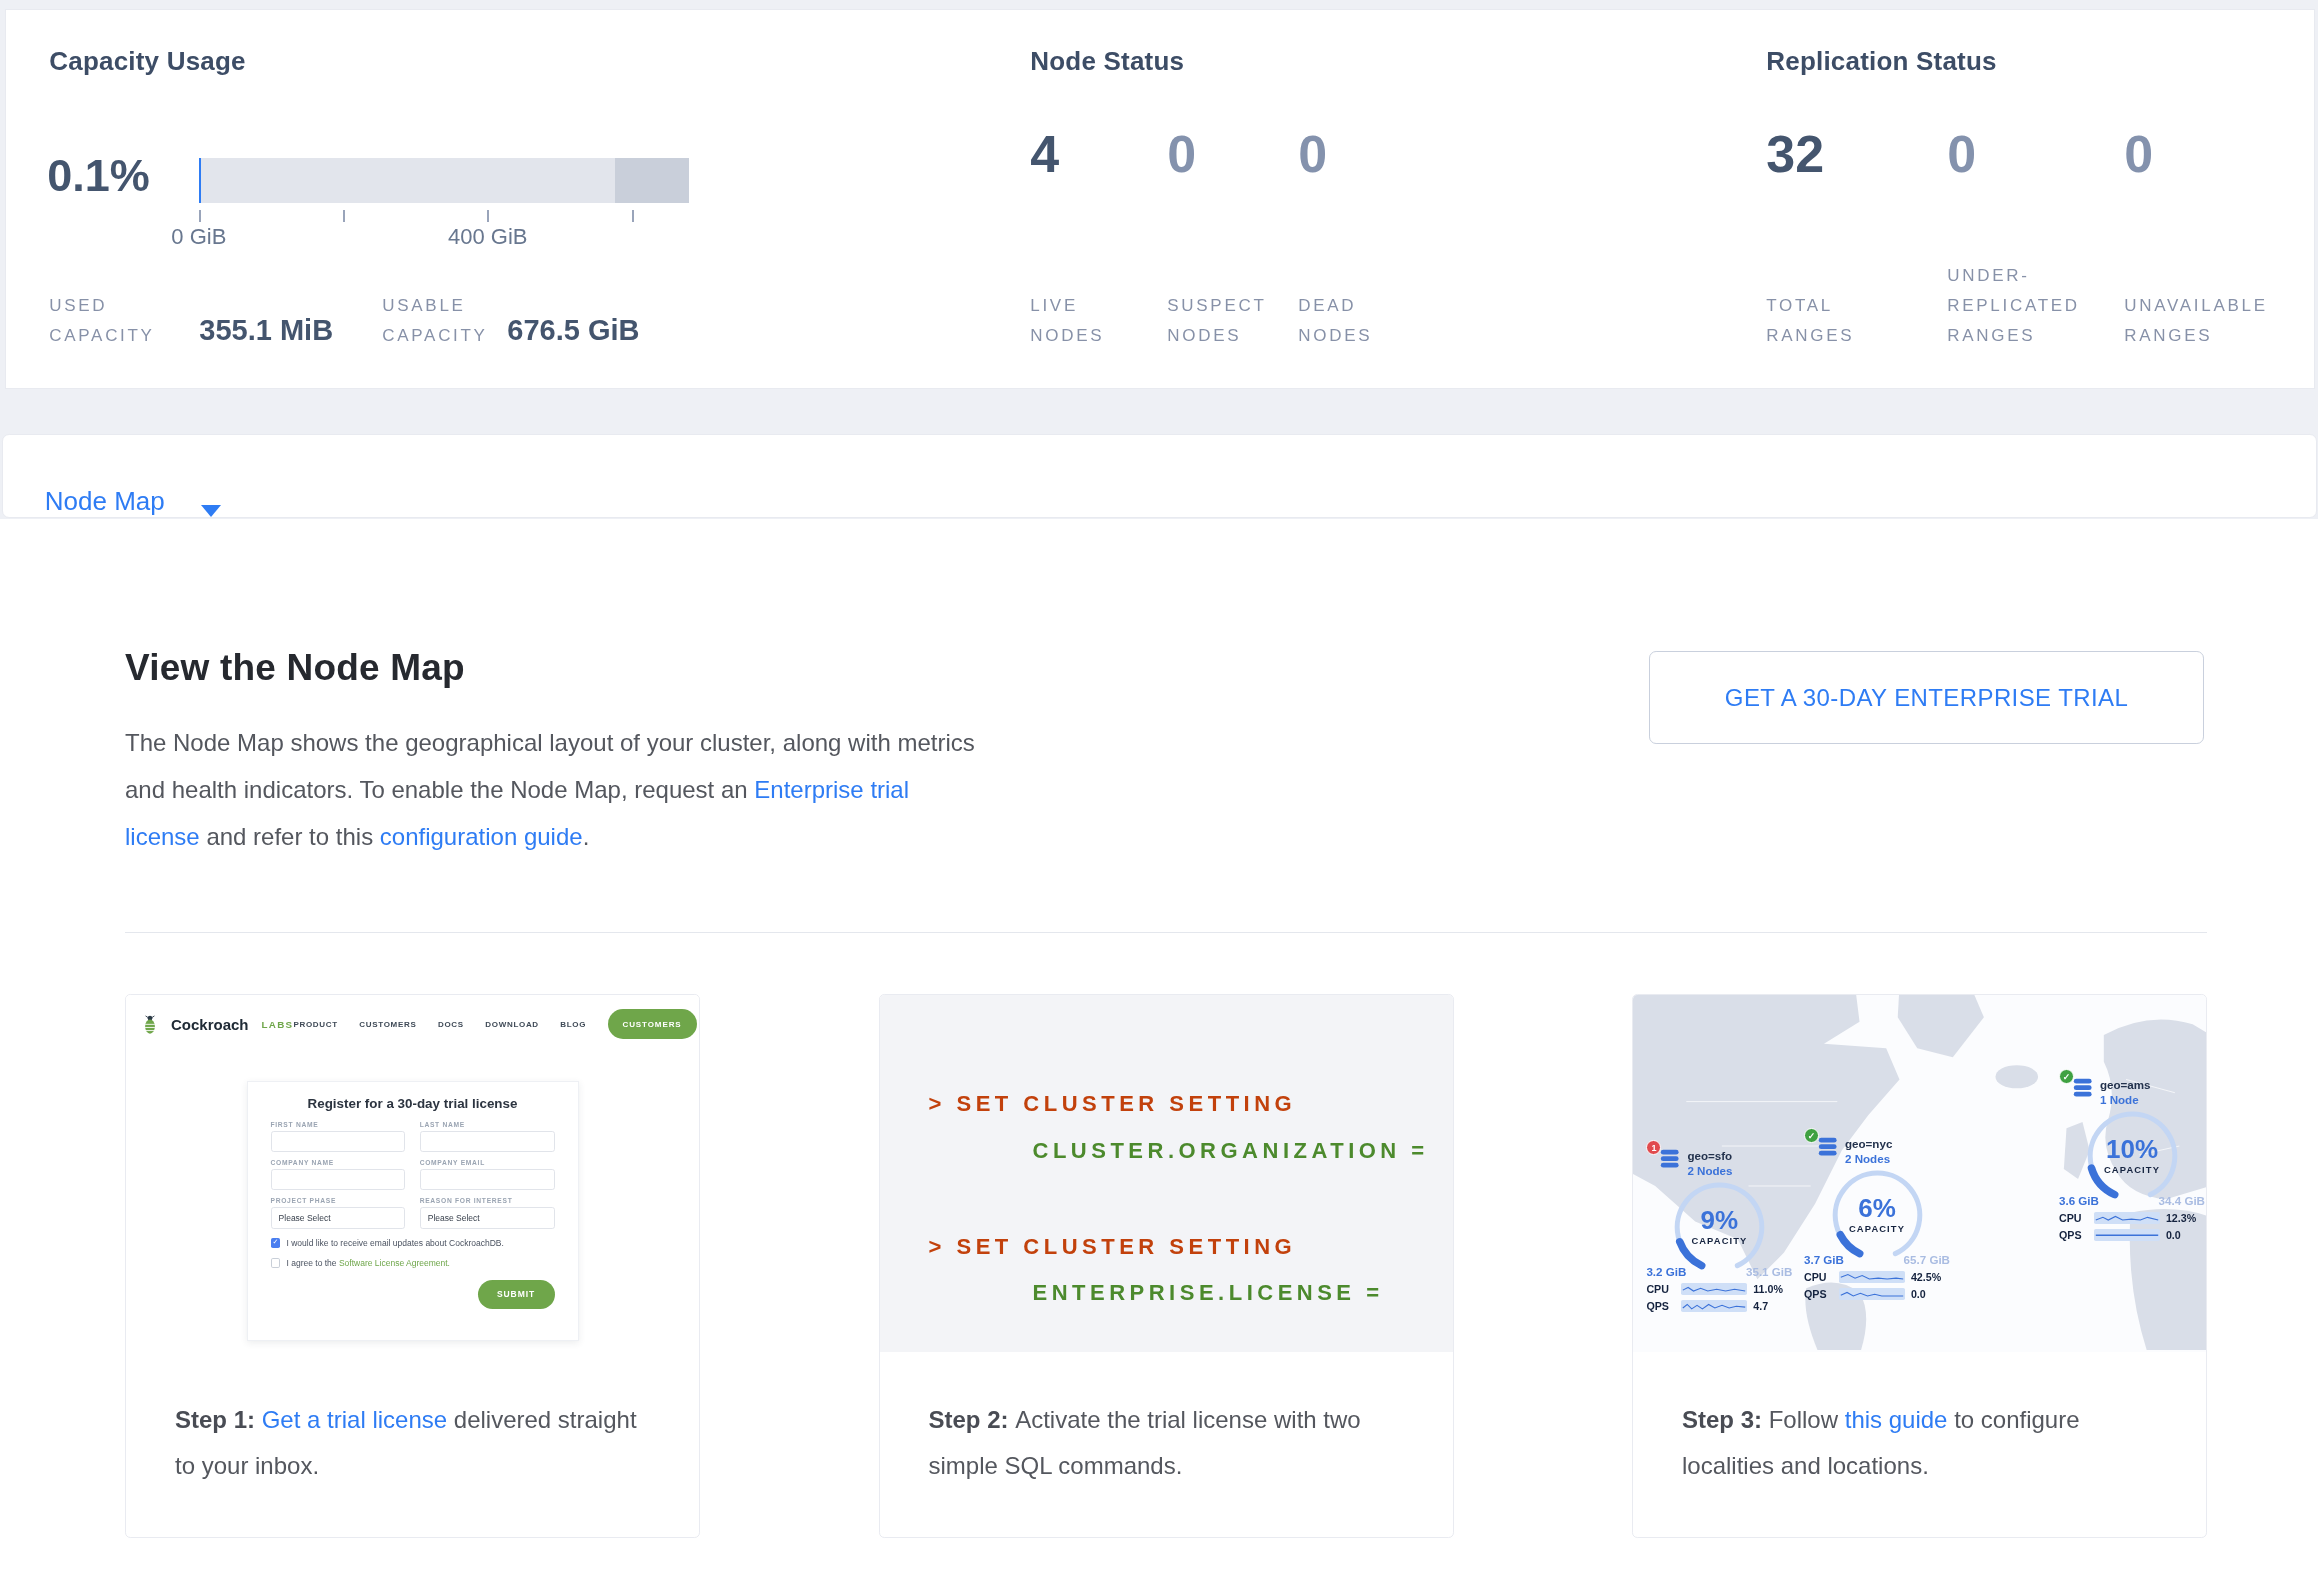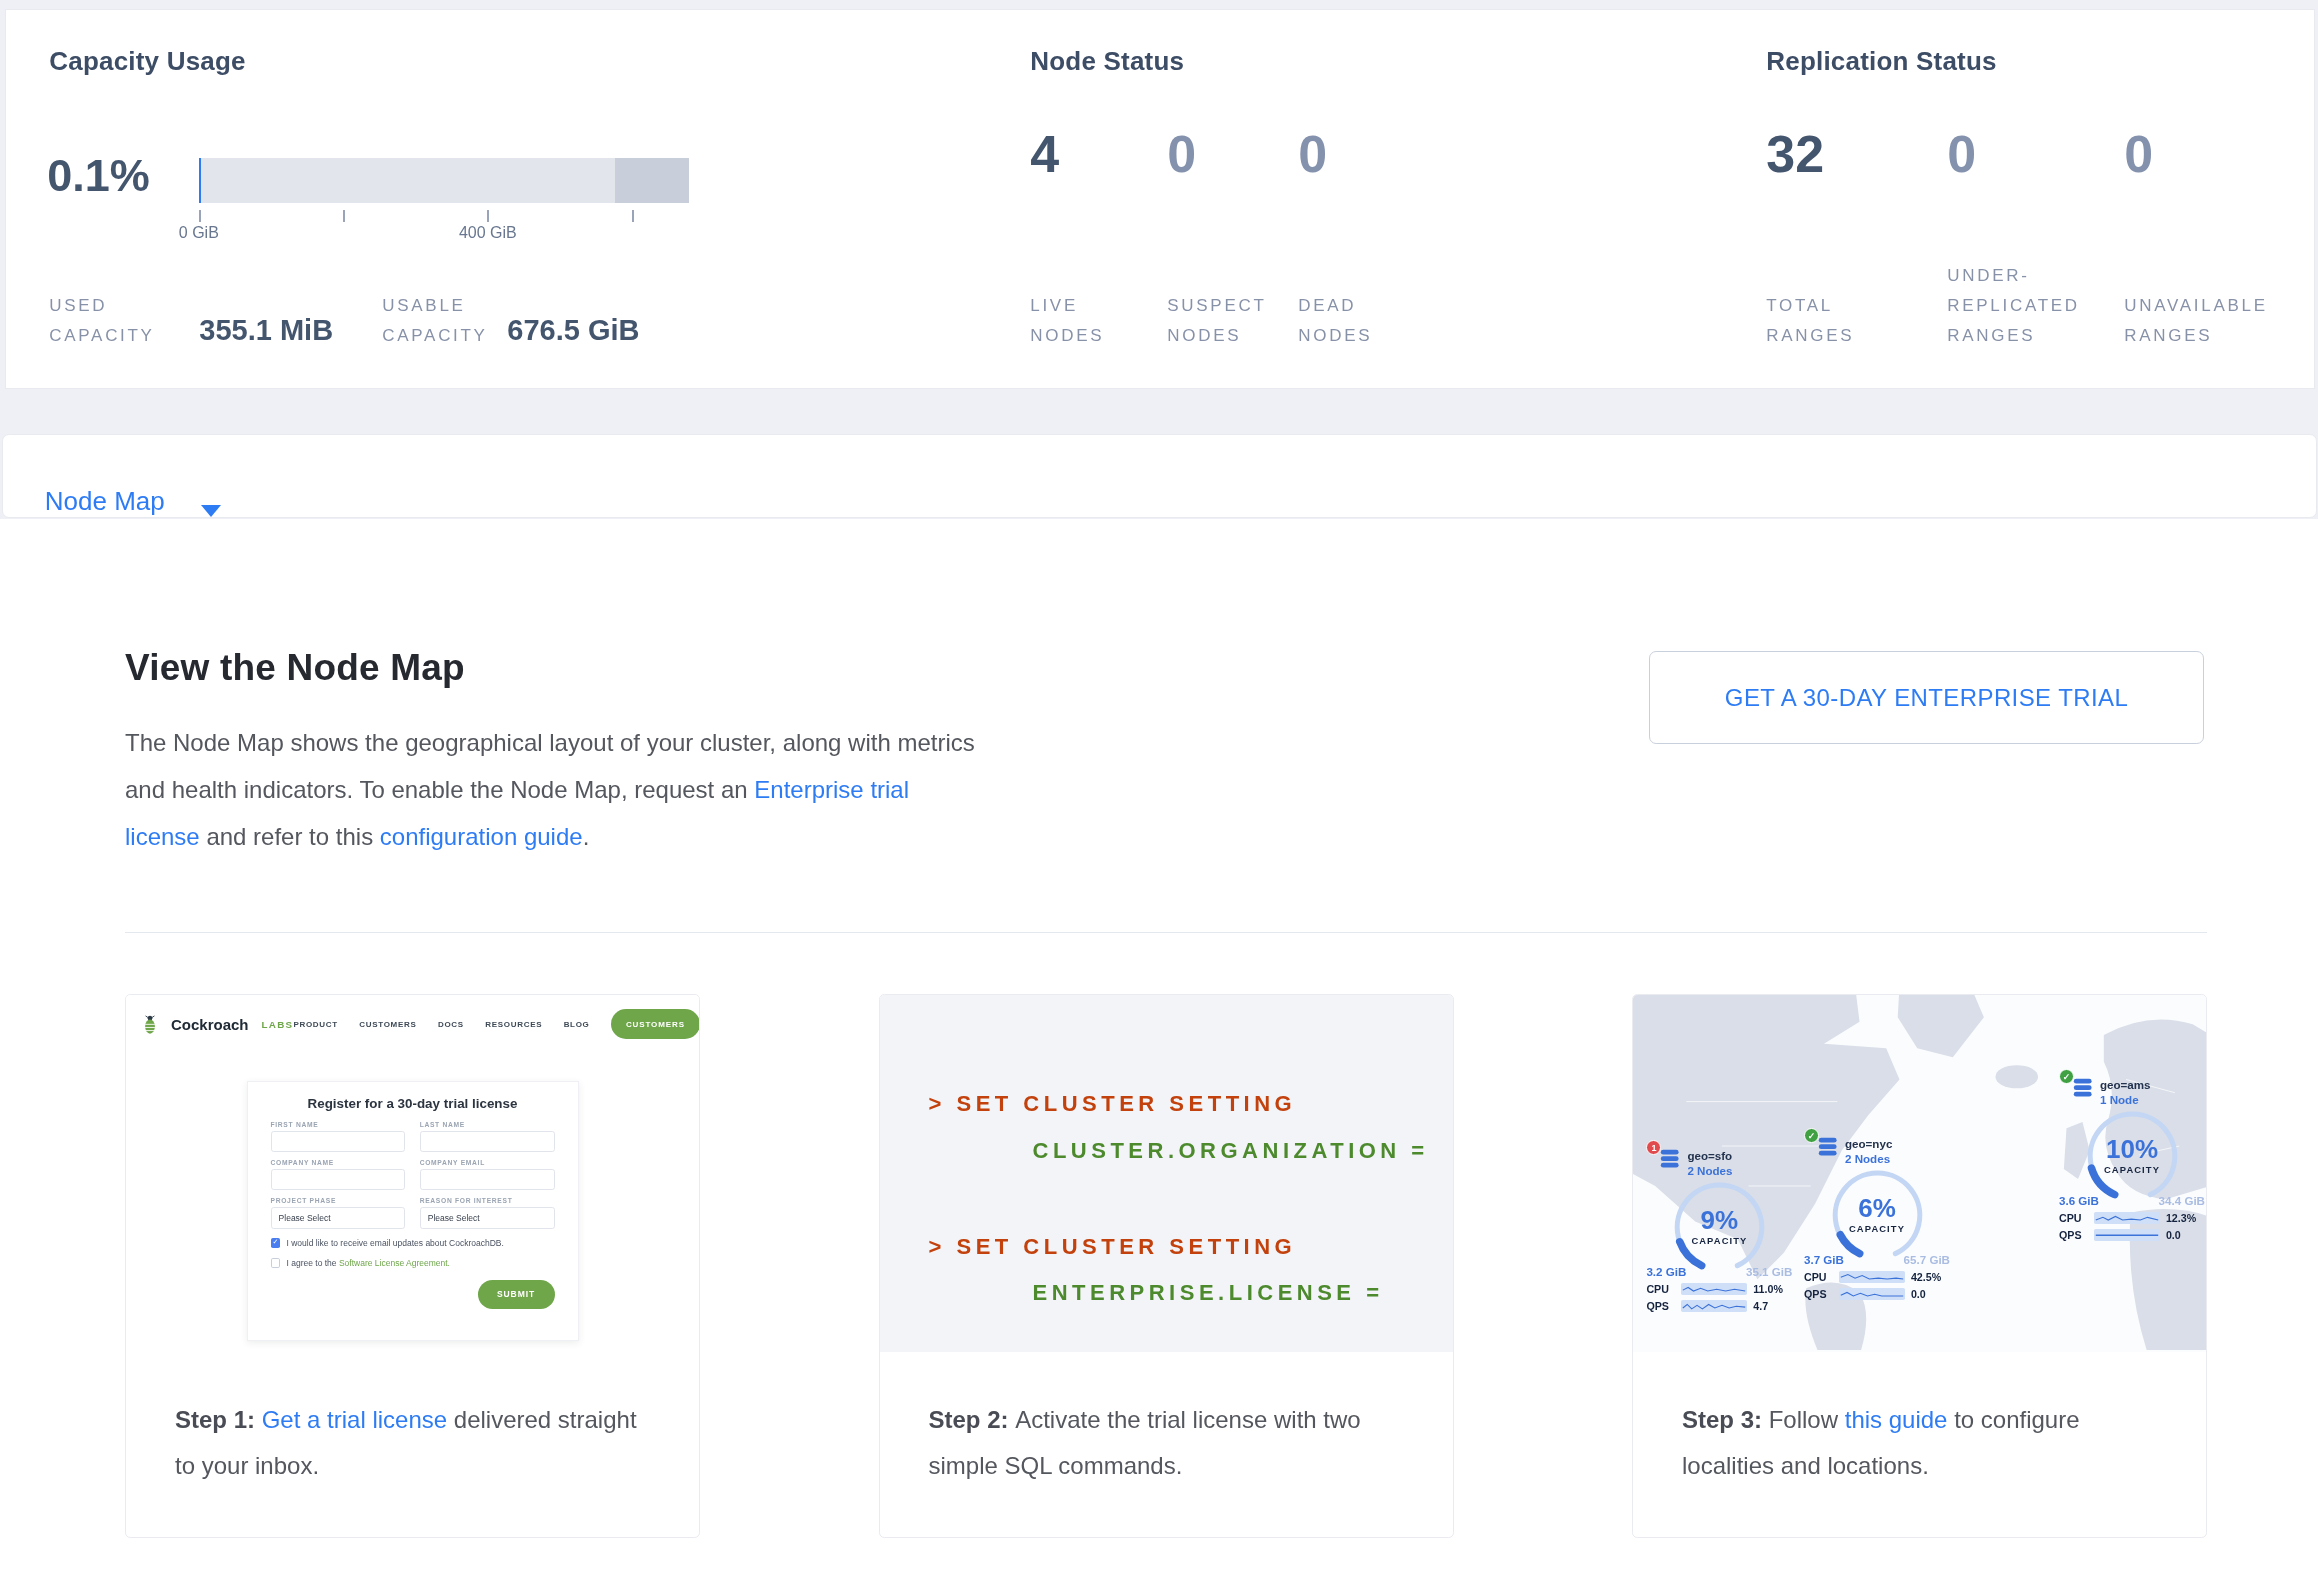--- a/index.html
+++ b/index.html
@@ -9,21 +9,21 @@
   
   .summary { position:absolute; top:9px; left:5.3px; right:4.5px; height:380px; background:#fff; border:0.9px solid #e8eaf0; }
   .sec-title { position:absolute; top:36px; font-size:26px; font-weight:700; color:#3d4d66; letter-spacing:0.2px; }
   .t-cap { left:43px; } .t-nodes { left:1024px; } .t-repl { left:1760px; }
 
   .cap-pct { position:absolute; left:41px; top:140px; font-size:45px; font-weight:700; color:#44556e; }
   .cap-bar { position:absolute; left:193px; top:148px; width:490px; height:45px; background:#e2e5ec; }
   .cap-bar-other { position:absolute; right:0; top:0; bottom:0; width:74px; background:#c9cfda; }
   .cap-bar-used { position:absolute; left:0; top:0; bottom:0; width:1.8px; background:#2e7cf4; }
   .tick { position:absolute; top:200px; width:1.8px; height:11.6px; background:#99a4ba; }
-  .tick-label { position:absolute; top:214px; width:125px; text-align:center; font-size:16px; color:#68778f; }
+  .tick-label { position:absolute; top:214px; width:125px; text-align:center; font-size:22px; color:#68778f; }
 
   .cap-stat-label, .stat-label { position:absolute; bottom:37px; font-size:17px; letter-spacing:2.7px; color:#8791a8; line-height:30px; white-space:nowrap; }
   .cap-stat-value { position:absolute; bottom:41px; font-size:29px; font-weight:700; color:#44556e; white-space:nowrap; }
   .stat-value { position:absolute; top:114px; font-size:52px; font-weight:700; color:#44556e; }
   .stat-value.dim { color:#8492ad; }
 
   
   .nodemap-bar { position:absolute; top:434px; left:1.8px; right:1.8px; height:84px; background:#fff; border:0.9px solid #e8eaf0; border-radius:7.1px; display:flex; align-items:flex-end; padding-left:42px; gap:36px; cursor:pointer; }
   .nodemap-label { font-size:26px; color:#2e7cf4; }
   .caret-down { width:0; height:0; border-left:10.7px solid transparent; border-right:10.7px solid transparent; border-top:12.5px solid #2e7cf4; }
@@ -188,21 +188,21 @@
                 <ellipse cx="9" cy="13" rx="5.5" ry="8" fill="#6fa64a"></ellipse>
                 <path d="M3.5 10.5 H14.5 M3.5 14 H14.5 M4.5 17.5 H13.5" stroke="#fff" stroke-width="1"></path>
               </svg>
               <span class="logo-name">Cockroach</span>
               <span class="logo-suffix">LABS</span>
             </div>
             <div class="site-nav">
               <span class="nav-item">PRODUCT</span>
               <span class="nav-item">CUSTOMERS</span>
               <span class="nav-item">DOCS</span>
-              <span class="nav-item">RESOURCES</span>
+              <span class="nav-item">DOWNLOAD</span>
               <span class="nav-item">BLOG</span>
               <span class="dl-btn">CUSTOMERS</span>
             </div>
           </div>
           <div class="reg-box">
             <div class="reg-title">Register for a 30-day trial license</div>
             <div class="reg-grid">
               <div>
                 <div class="fld-label">FIRST NAME</div>
                 <div class="fld-input"></div>

